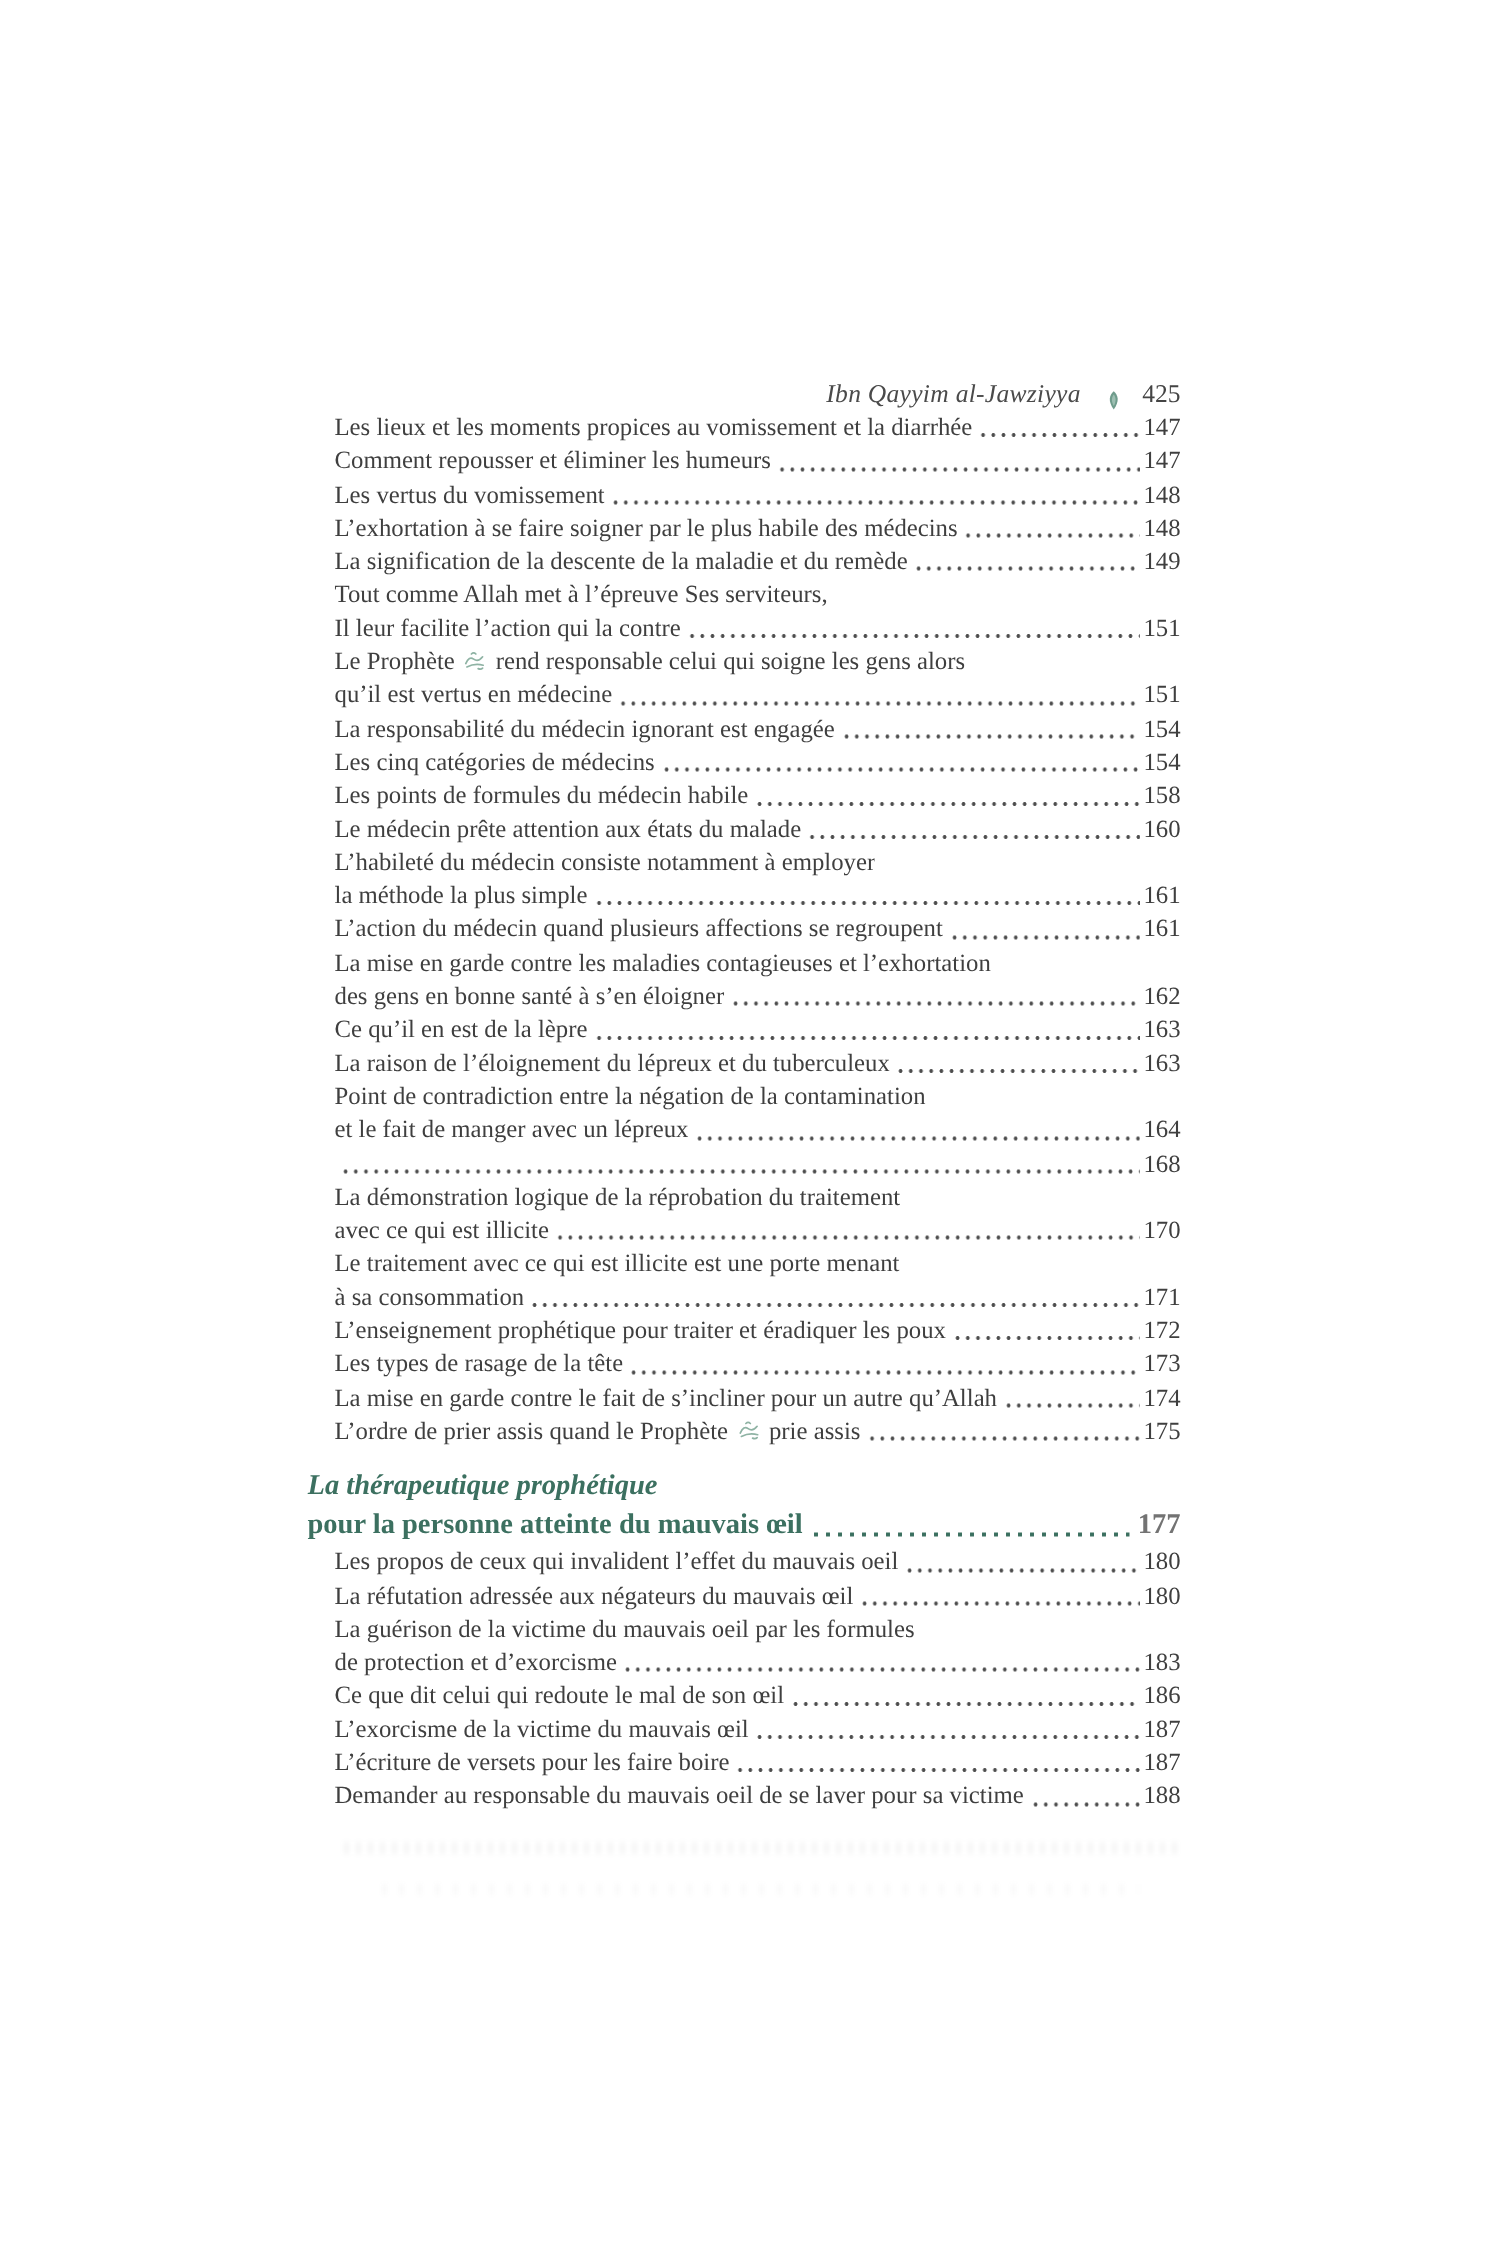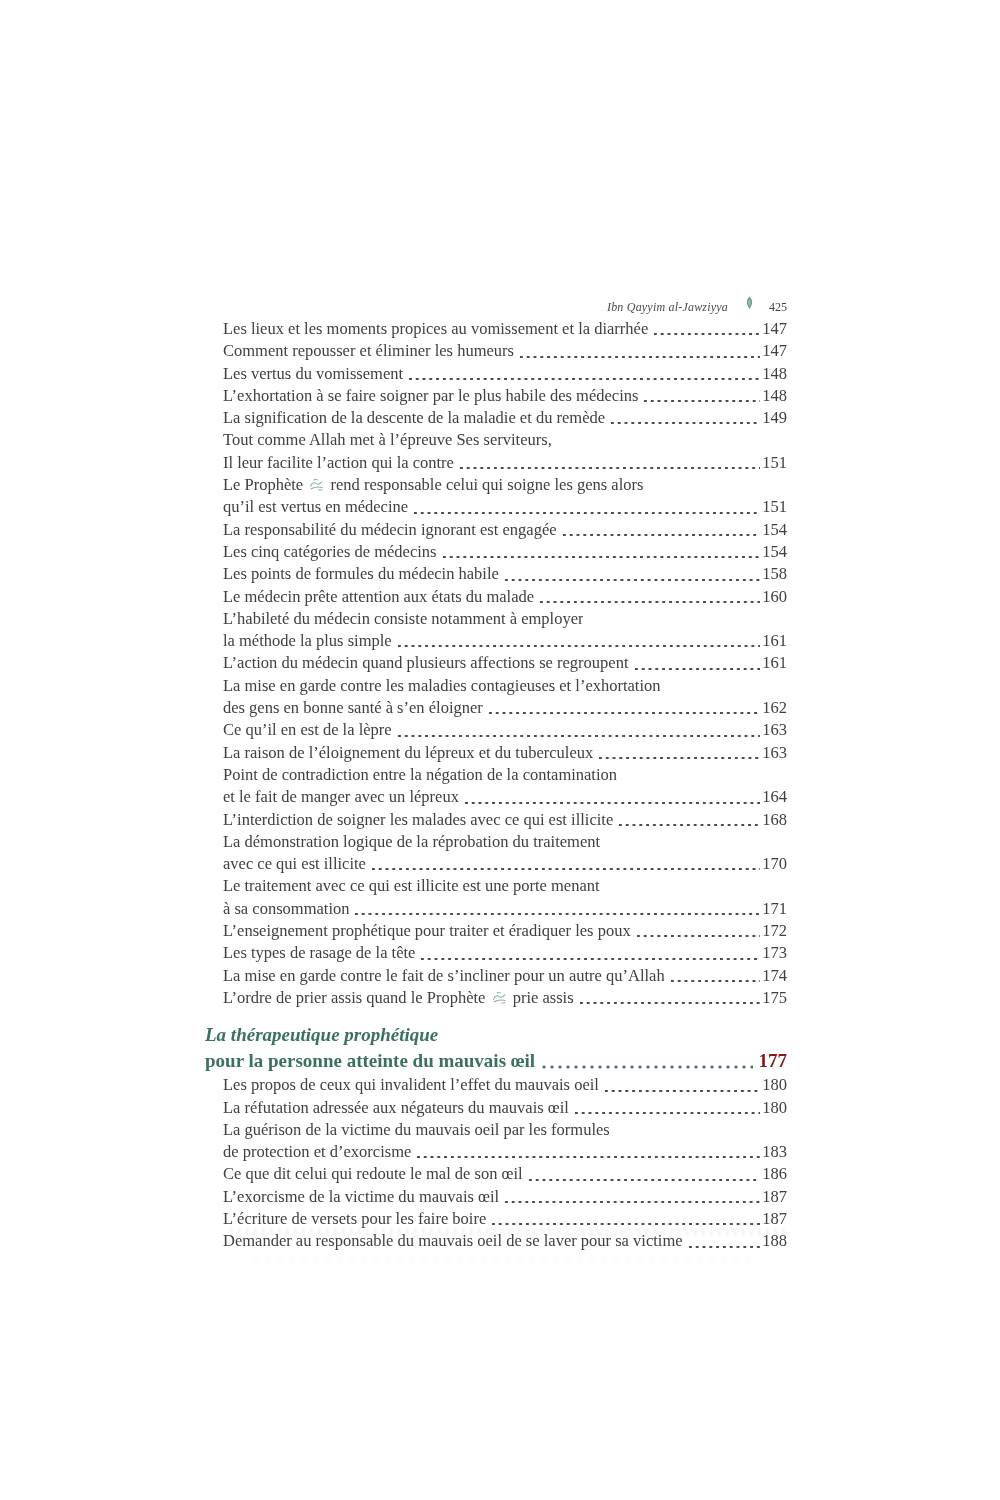--- a/index.html
+++ b/index.html
@@ -20,25 +20,24 @@
   .content {
     position: absolute;
     left: 205px;
     top: 252px;
     width: 582px;
   }
   
   .header {
     display: flex;
     justify-content: flex-end;
-    align-items: flex-start;
-    font-size: 12px;
+    align-items: flex-end;
+    font-size: 17px;
     line-height: 22px;
     color: #4a4a4a;
-    margin-top: 44px;
   }
   .running-title {
     font-style: italic;
     letter-spacing: 0.2px;
   }
   .ornament {
     display: inline-flex;
     align-items: center;
     margin: 0 14px 0 16px;
   }
@@ -79,21 +78,21 @@
     font-weight: bold;
     line-height: 26px;
     color: #3c7060;
   }
   .toc-line.heading.first { margin-top: 13px; font-style: italic; }
   .toc-line.heading .dots {
     background-image: radial-gradient(circle, #3c7060 1.4px, rgba(0,0,0,0) 1.7px);
     background-size: 8px 4px;
     margin: 0 6px 5px 5px;
   }
-  .toc-line.heading .pagenum { color: #7f1d1d; }
+  .toc-line.heading .pagenum { color: #737373; }
   
   .pbuh {
     display: inline-block;
     vertical-align: -1px;
     margin: 0 2px;
     line-height: 0;
   }
   
   .showthrough {
     position: absolute;
@@ -229,21 +228,20 @@
         </div>
         <div class="toc-line">
           <span class="title">Point de contradiction entre la négation de la contamination</span>
         </div>
         <div class="toc-line">
           <span class="title">et le fait de manger avec un lépreux</span>
           <span class="dots"></span>
           <span class="pagenum">164</span>
         </div>
         <div class="toc-line">
-          <span class="title">L’interdiction de soigner les malades avec ce qui est illicite</span>
           <span class="dots"></span>
           <span class="pagenum">168</span>
         </div>
         <div class="toc-line">
           <span class="title">La démonstration logique de la réprobation du traitement</span>
         </div>
         <div class="toc-line">
           <span class="title">avec ce qui est illicite</span>
           <span class="dots"></span>
           <span class="pagenum">170</span>

